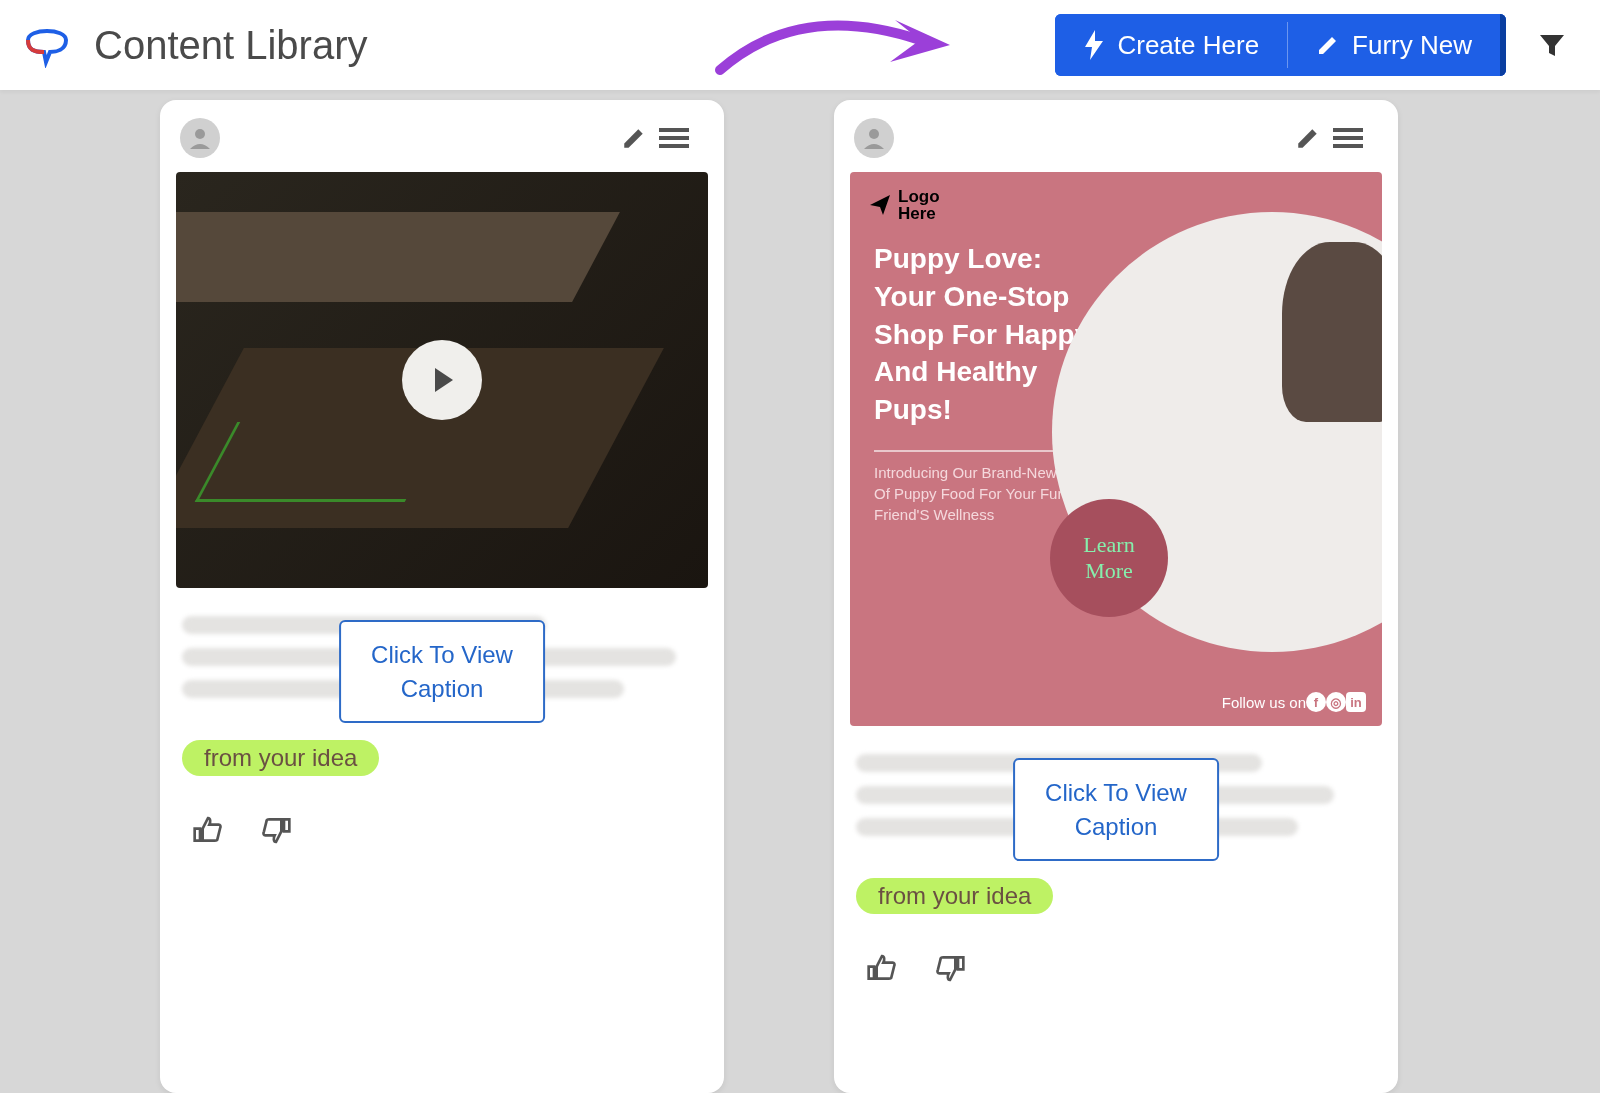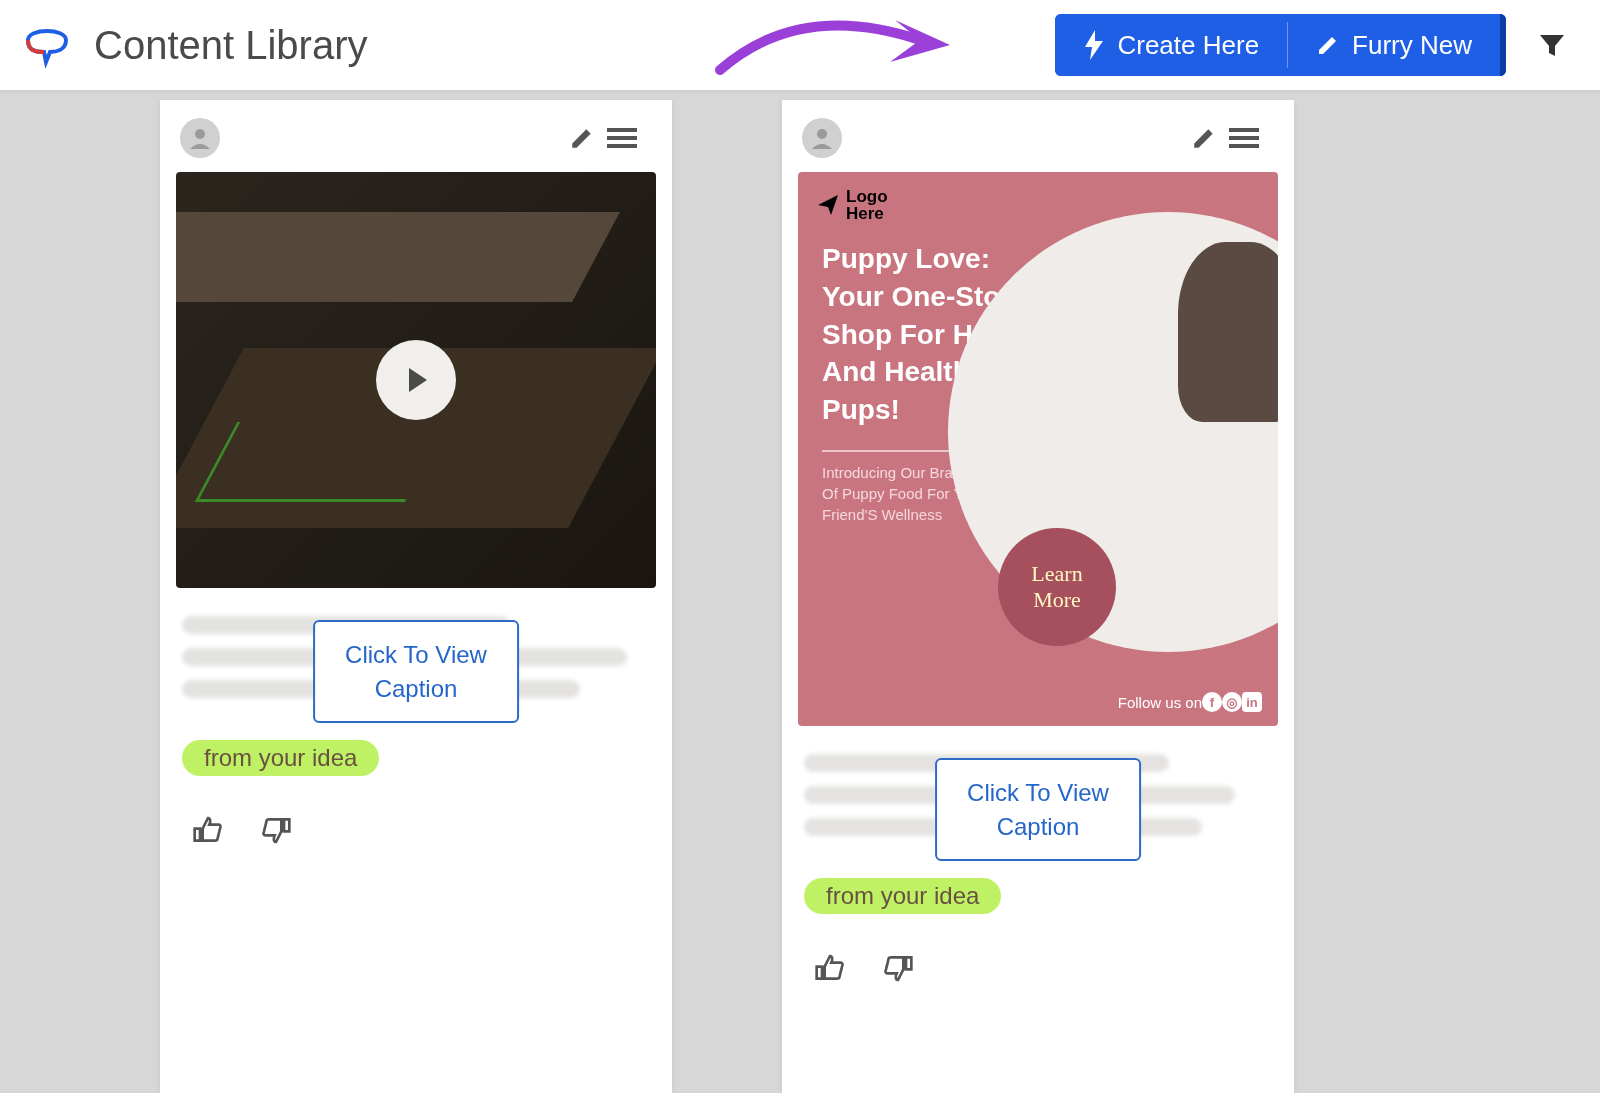--- a/index.html
+++ b/index.html
@@ -13,42 +13,42 @@
 .btn-primary { background: #1e5fe6; color: #fff; border: none; font-size: 26px; padding: 0 28px; display: flex; align-items: center; gap: 12px; cursor: pointer; }
 .btn-divider { width: 1px; background: rgba(255,255,255,0.35); margin: 8px 0; }
 .btn-primary:last-child { border-right: 6px solid #0a3ea0; }
 .filter-btn { width: 56px; height: 56px; background: #fff; border: none; cursor: pointer; display: flex; align-items: center; justify-content: center; }
 
 
 .arrow-anno { position: absolute; top: 10px; left: 710px; z-index: 20; }
 
 
 .content { position: absolute; top: 90px; left: 0; right: 0; bottom: 0; padding: 10px 160px 0; display: flex; gap: 110px; }
-.card { background: #fff; border-radius: 0; width: 512px; display: flex; flex-direction: column; padding: 0; box-shadow: 0 2px 6px rgba(0,0,0,0.08); }
+.card { background: #fff; border-radius: 16px; width: 564px; display: flex; flex-direction: column; padding: 0; box-shadow: 0 2px 6px rgba(0,0,0,0.08); }
 .card-head { display: flex; align-items: center; padding: 18px 30px 14px 20px; }
 .avatar { width: 40px; height: 40px; border-radius: 50%; background: #d0d0d0; display: flex; align-items: center; justify-content: center; }
 .card-head .spacer { flex: 1; }
 .icon-btn { border: none; background: transparent; width: 40px; height: 40px; display: flex; align-items: center; justify-content: center; cursor: pointer; }
 
 
 .media { margin: 0 16px; position: relative; border-radius: 4px; overflow: hidden; }
 .media.video { height: 416px; background: linear-gradient(135deg, #2a261e 0%, #1a1510 100%); display: flex; align-items: center; justify-content: center; }
 .play-circle { width: 80px; height: 80px; background: #f0efec; border-radius: 50%; display: flex; align-items: center; justify-content: center; position: relative; z-index: 2; }
 .video-bg { position: absolute; inset: 0; }
 .stripe1 { position: absolute; top: 40px; left: -40px; width: 460px; height: 90px; background: #55483a; transform: skewX(-28deg); }
 .stripe2 { position: absolute; bottom: 60px; left: 20px; width: 420px; height: 180px; background: #3b2f22; transform: skewX(-28deg); }
 .green-line { position: absolute; top: 250px; left: 40px; width: 210px; height: 80px; border-left: 3px solid #3a8a2a; border-bottom: 3px solid #3a8a2a; transform: skewX(-28deg); }
 
 
 .media.flyer { height: 554px; background: #c97580; position: relative; }
 .flyer-logo { position: absolute; top: 16px; left: 18px; display: flex; align-items: center; gap: 6px; color: #000; font-size: 17px; font-weight: 600; line-height: 1; }
 .flyer-title { position: absolute; top: 68px; left: 24px; color: #fff; font-size: 28px; font-weight: 600; line-height: 1.35; width: 230px; }
 .flyer-divider { position:absolute; top:278px; left:24px; width:180px; height:2px; background:rgba(255,255,255,0.6); }
 .flyer-sub { position: absolute; top: 290px; left: 24px; color: #f5d8dc; font-size: 15px; line-height: 1.4; width: 220px; }
-.learn-badge { position: absolute; top: 356px; left: 200px; width: 118px; height: 118px; border-radius: 50%; background: #a64f5d; color: #fef9c3; display: flex; align-items: center; justify-content: center; text-align: center; font-size: 22px; font-family: serif; z-index: 4; }
+.learn-badge { position: absolute; top: 327px; left: 200px; width: 118px; height: 118px; border-radius: 50%; background: #a64f5d; color: #86efac; display: flex; align-items: center; justify-content: center; text-align: center; font-size: 22px; font-family: serif; z-index: 4; }
 .arc { position: absolute; top: 40px; right: -110px; width: 440px; height: 440px; border-radius: 50%; background: #efecea; overflow:hidden; }
 .arc::after { content:""; position:absolute; top:30px; right:90px; width:120px; height:180px; background:#5a4a42; border-radius:40% 40% 20% 20%; }
 .url-bar { position: absolute; bottom: 60px; left: 22px; background: #fff; border-radius: 24px; padding: 10px 26px 10px 14px; display: flex; align-items: center; gap: 8px; color: #9e5560; font-size: 17px; }
 .follow { position: absolute; bottom: 14px; right: 16px; display: flex; align-items: center; color: #fff; font-size: 15px; }
 .soc-ico { width:20px; height:20px; background:#fff; color:#c97580; border-radius:4px; display:flex; align-items:center; justify-content:center; font-size:13px; font-weight:700; }
 .soc-ico.round { border-radius:50%; }
 
 
 .caption-area { padding: 28px 22px 12px; position: relative; }
 .blur-line { height: 18px; background: #e4e3e1; border-radius: 10px; margin-bottom: 14px; filter: blur(2px); }

